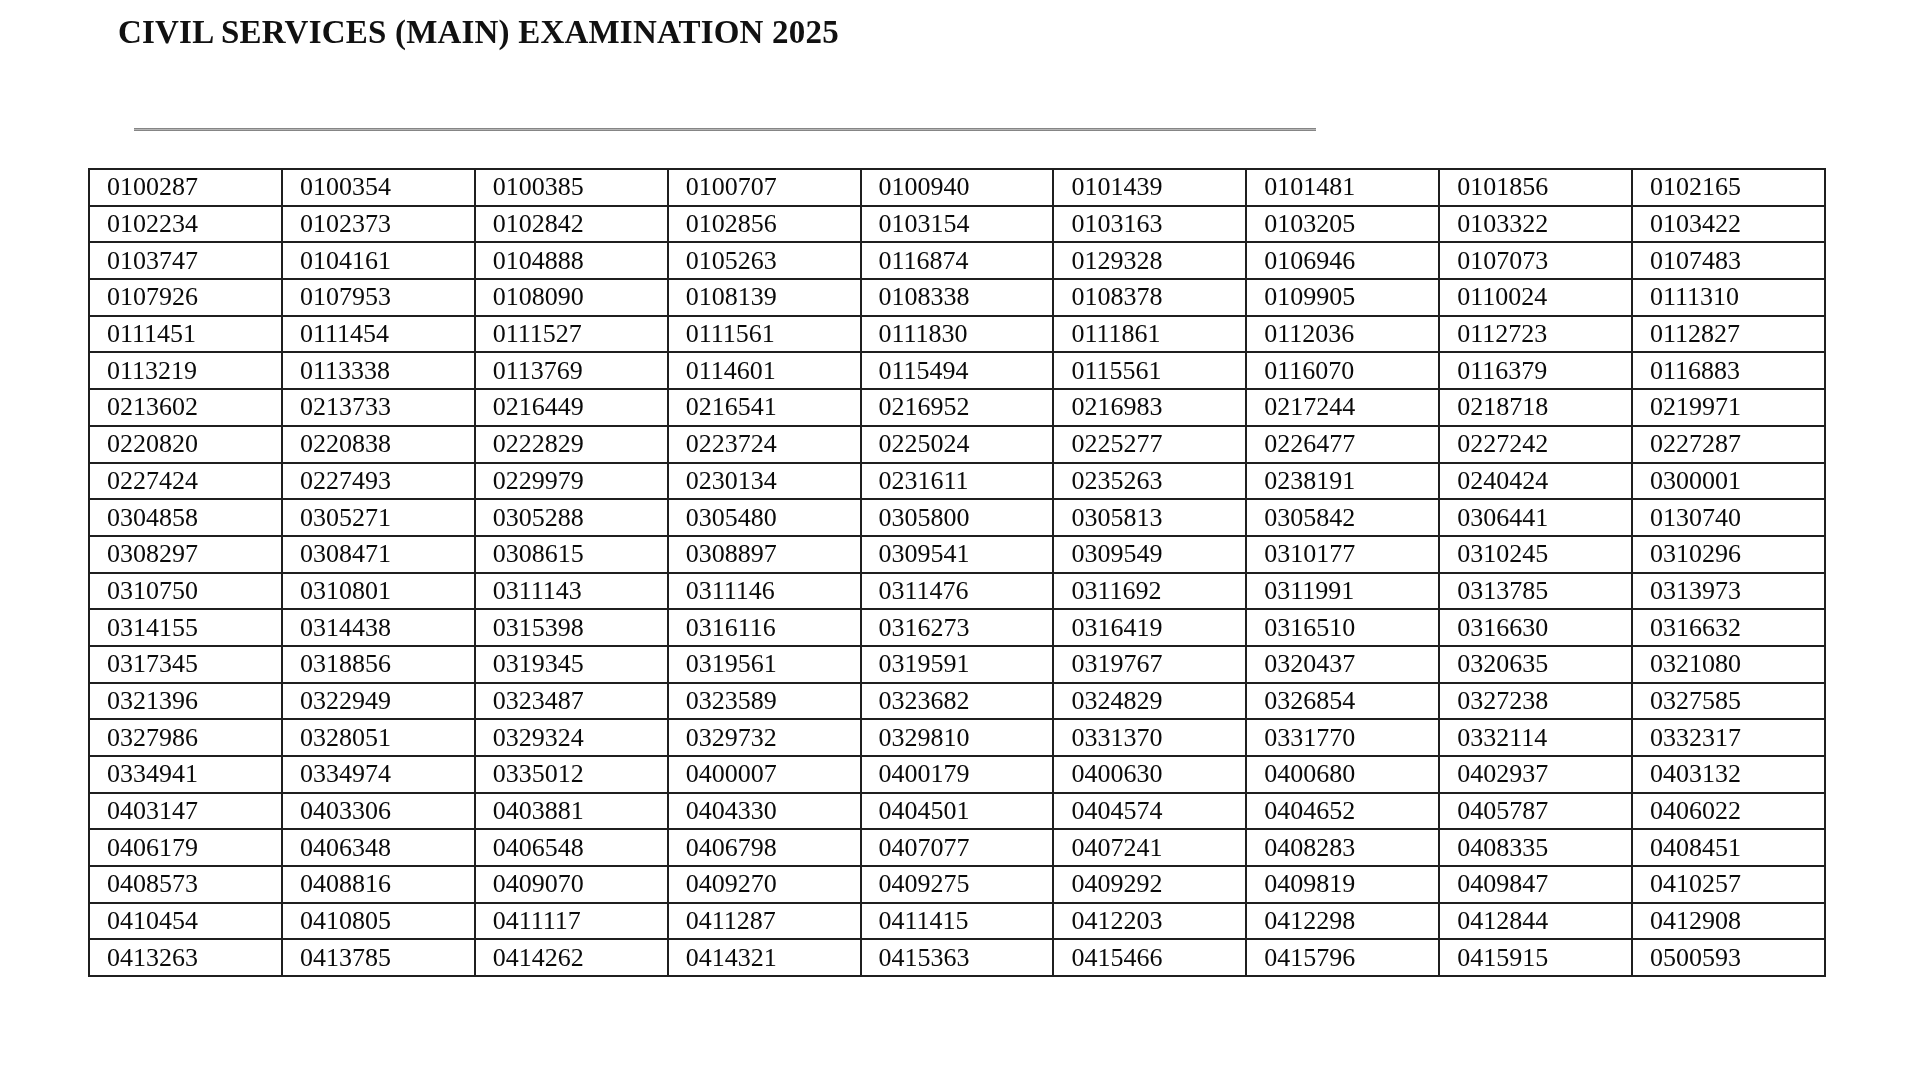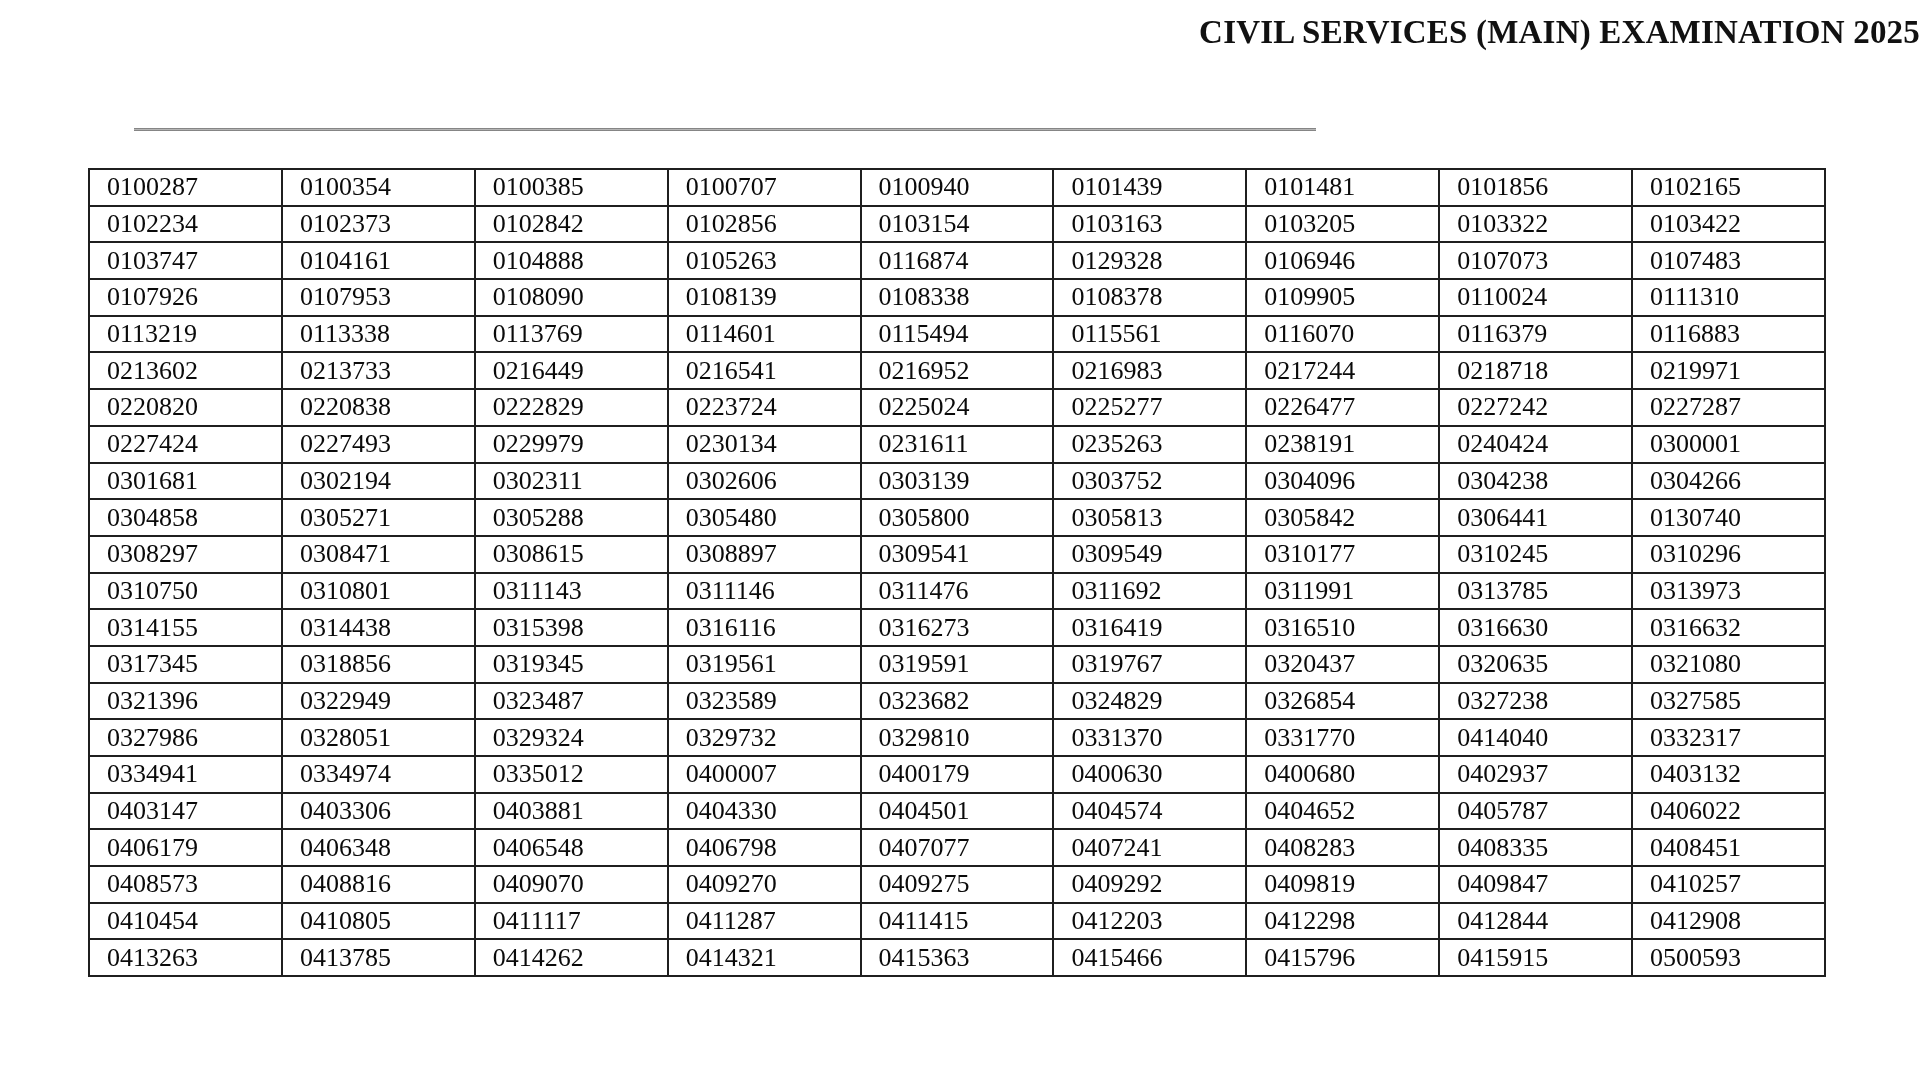--- a/index.html
+++ b/index.html
@@ -16,21 +16,21 @@
     width: 1920px;
     height: 1080px;
     background: #ffffff;
   }
   .title {
     position: absolute;
     top: 14px;
     left: 118px;
     width: 1802px;
     margin: 0;
-    text-align: right;
+    text-align: left;
     font-size: 33px;
     font-weight: bold;
     letter-spacing: 0.2px;
     color: #111111;
     font-family: "Liberation Serif", "DejaVu Serif", serif;
     white-space: nowrap;
   }
   .separator {
     position: absolute;
     top: 128px;
@@ -108,20 +108,31 @@
           <td>0107953</td>
           <td>0108090</td>
           <td>0108139</td>
           <td>0108338</td>
           <td>0108378</td>
           <td>0109905</td>
           <td>0110024</td>
           <td>0111310</td>
         </tr>
         <tr>
+          <td>0111451</td>
+          <td>0111454</td>
+          <td>0111527</td>
+          <td>0111561</td>
+          <td>0111830</td>
+          <td>0111861</td>
+          <td>0112036</td>
+          <td>0112723</td>
+          <td>0112827</td>
+        </tr>
+        <tr>
           <td>0113219</td>
           <td>0113338</td>
           <td>0113769</td>
           <td>0114601</td>
           <td>0115494</td>
           <td>0115561</td>
           <td>0116070</td>
           <td>0116379</td>
           <td>0116883</td>
         </tr>
@@ -152,31 +163,20 @@
           <td>0227493</td>
           <td>0229979</td>
           <td>0230134</td>
           <td>0231611</td>
           <td>0235263</td>
           <td>0238191</td>
           <td>0240424</td>
           <td>0300001</td>
         </tr>
         <tr>
-          <td>0301681</td>
-          <td>0302194</td>
-          <td>0302311</td>
-          <td>0302606</td>
-          <td>0303139</td>
-          <td>0303752</td>
-          <td>0304096</td>
-          <td>0304238</td>
-          <td>0304266</td>
-        </tr>
-        <tr>
           <td>0304858</td>
           <td>0305271</td>
           <td>0305288</td>
           <td>0305480</td>
           <td>0305800</td>
           <td>0305813</td>
           <td>0305842</td>
           <td>0306441</td>
           <td>0130740</td>
         </tr>
@@ -236,21 +236,21 @@
           <td>0327585</td>
         </tr>
         <tr>
           <td>0327986</td>
           <td>0328051</td>
           <td>0329324</td>
           <td>0329732</td>
           <td>0329810</td>
           <td>0331370</td>
           <td>0331770</td>
-          <td>0414040</td>
+          <td>0332114</td>
           <td>0332317</td>
         </tr>
         <tr>
           <td>0334941</td>
           <td>0334974</td>
           <td>0335012</td>
           <td>0400007</td>
           <td>0400179</td>
           <td>0400630</td>
           <td>0400680</td>

